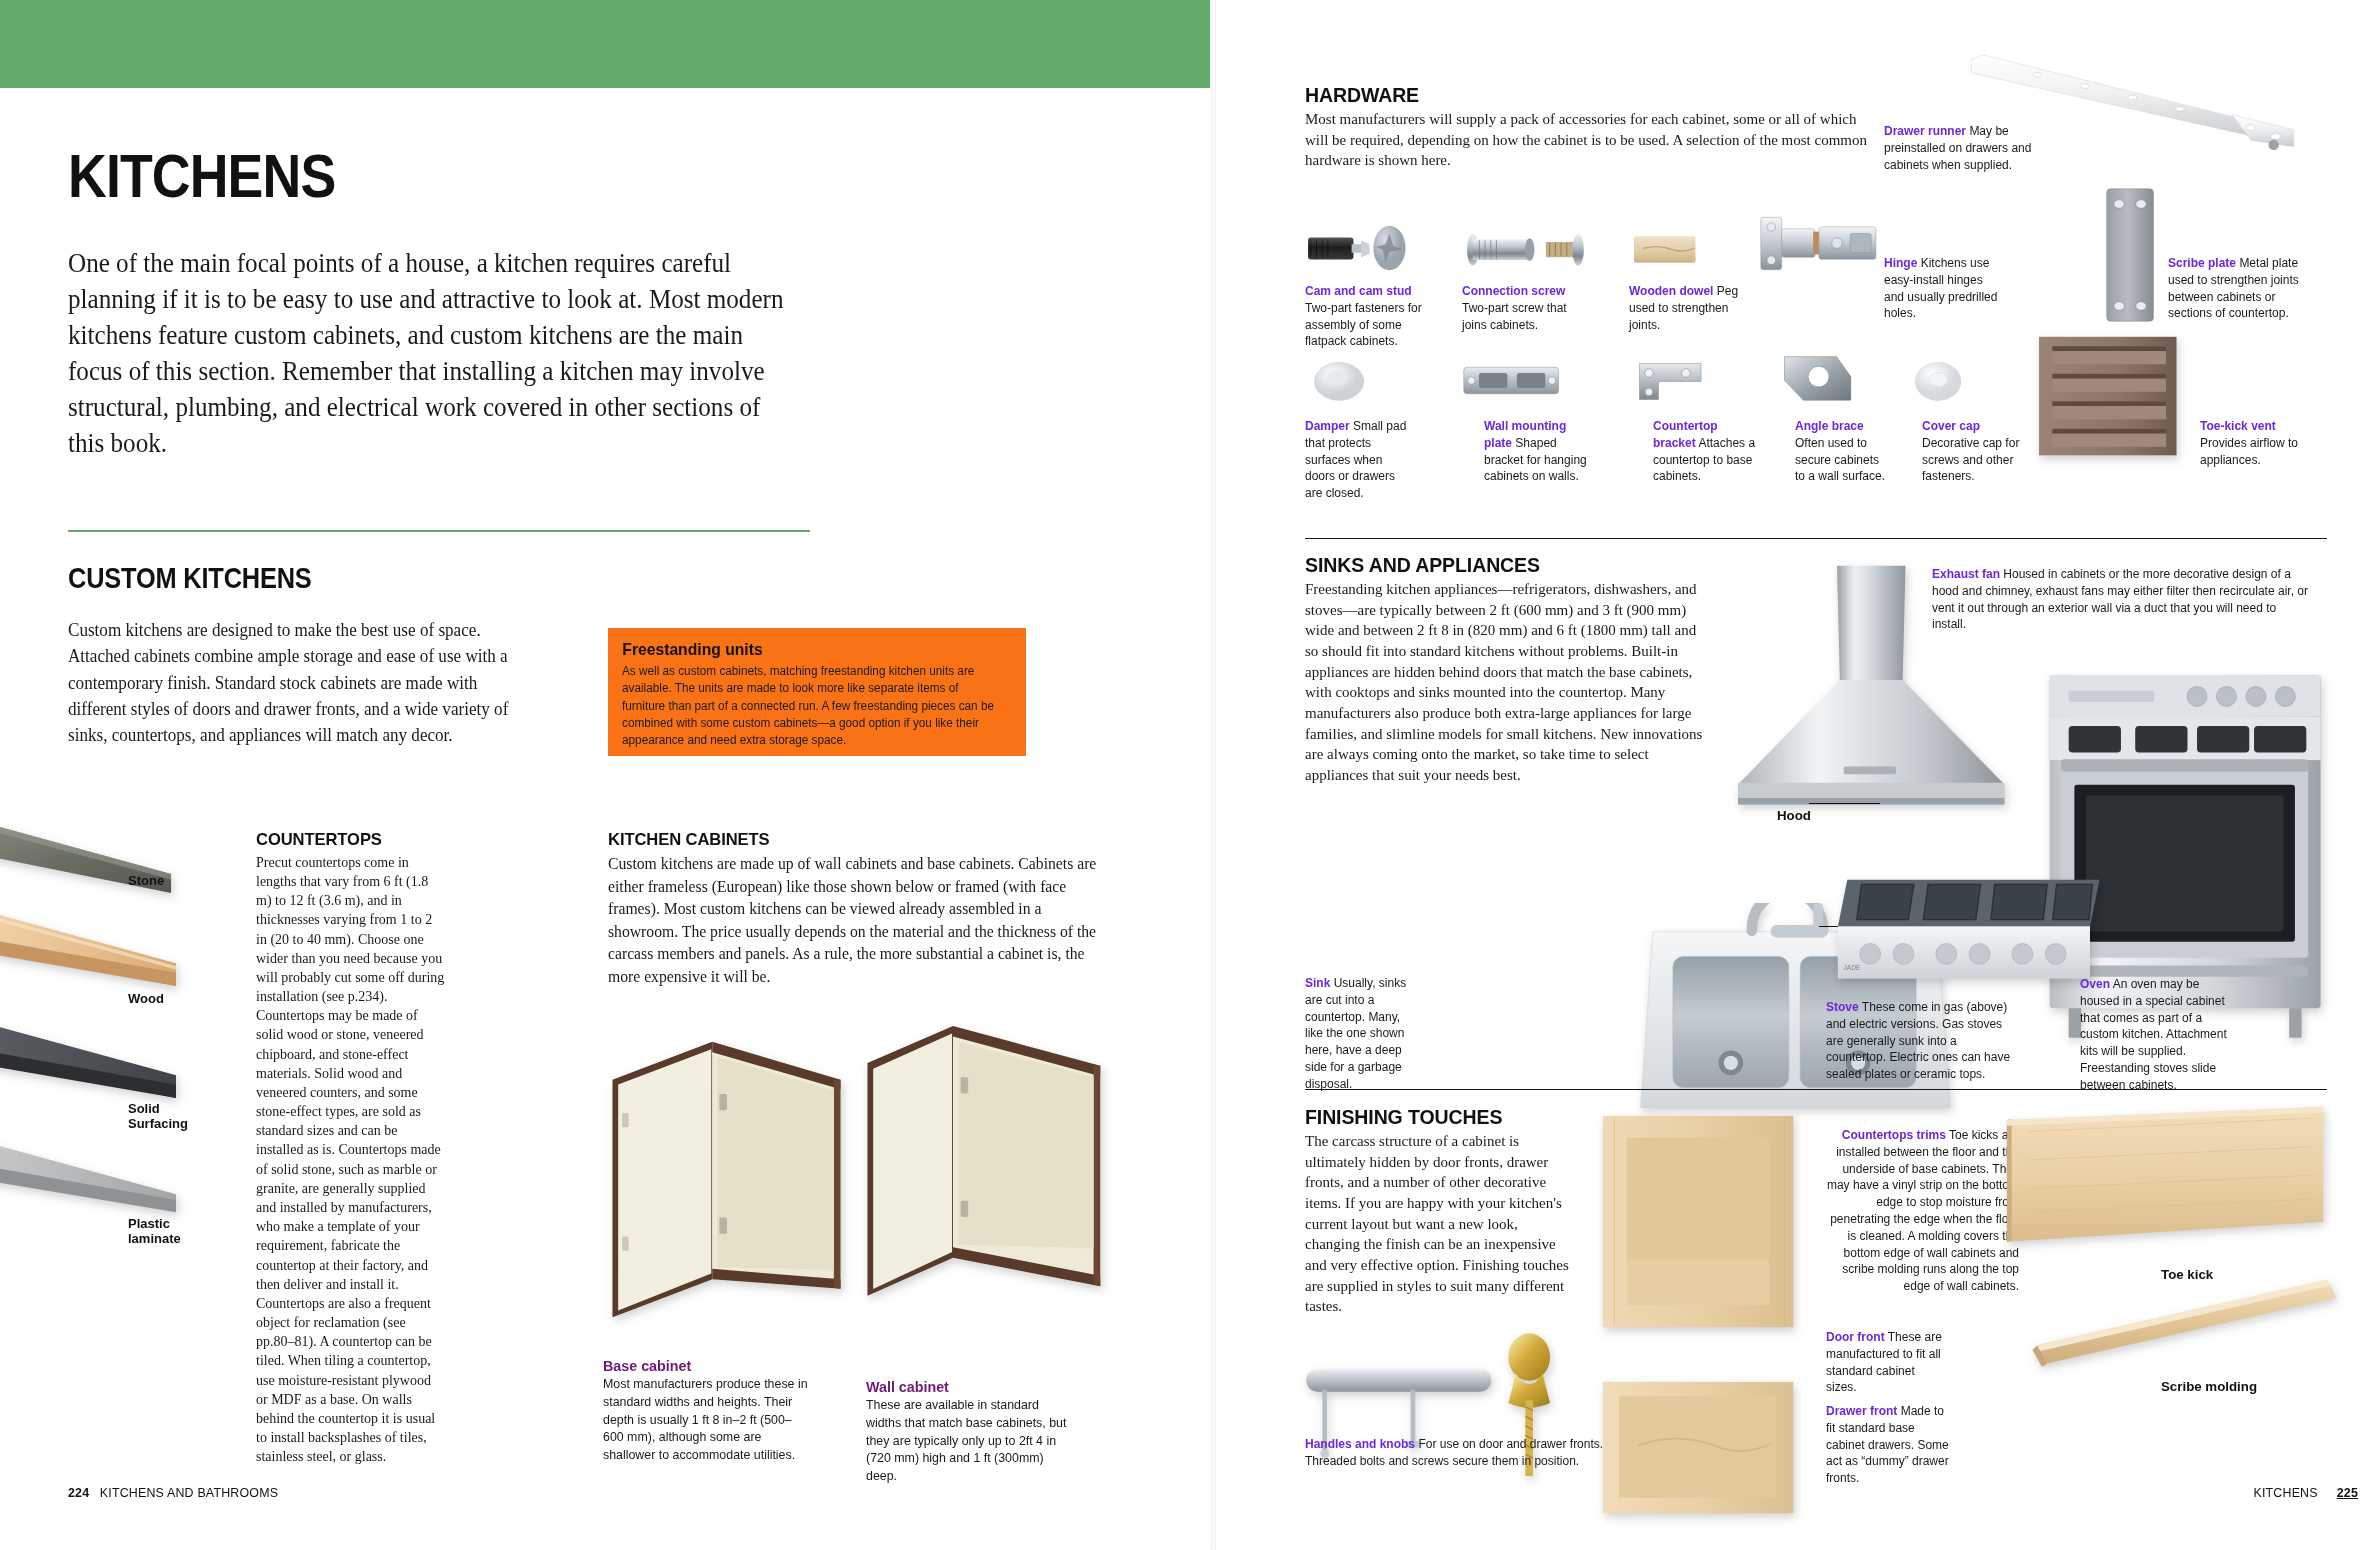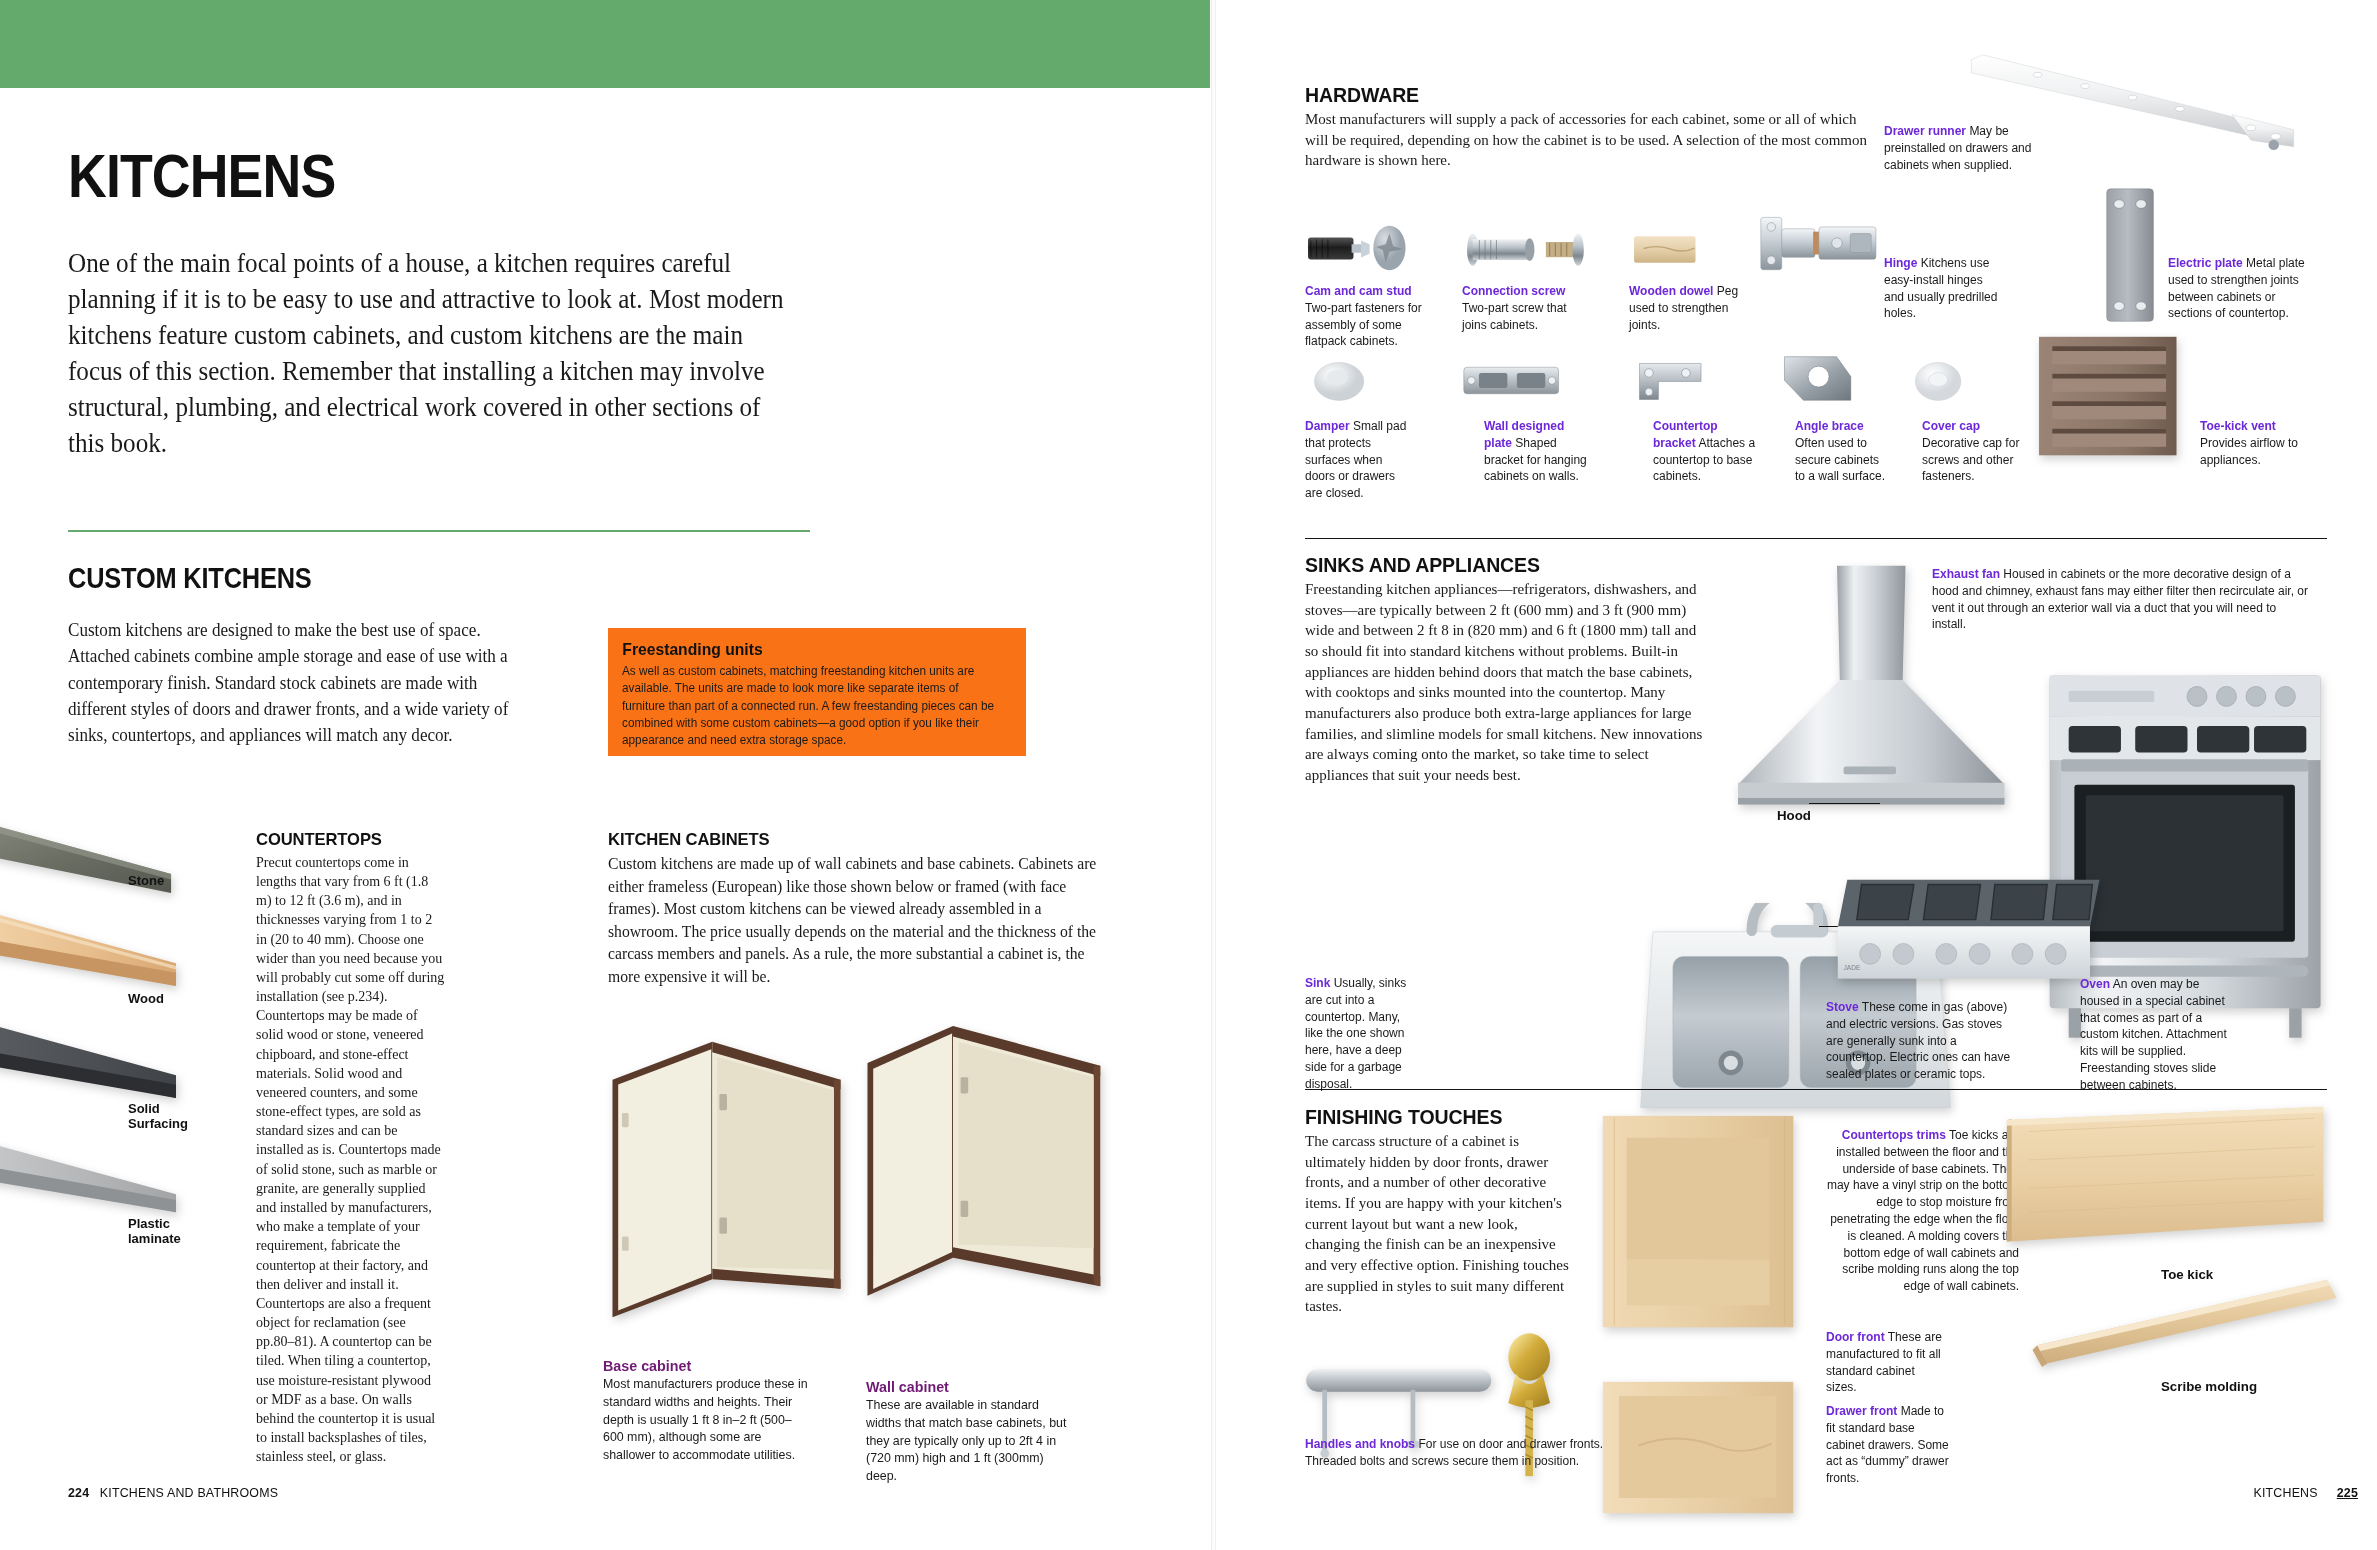--- a/index.html
+++ b/index.html
@@ -393,21 +393,21 @@
     </div>
     <div class="cap" style="left:669px;top:255px;width:119px;">
       <b>Hinge</b>
       <span>Kitchens use easy-install hinges and usually predrilled holes.</span>
     </div>
     <div class="cap" style="left:669px;top:123px;width:157px;">
       <b>Drawer runner</b>
       <span>May be preinstalled on drawers and cabinets when supplied.</span>
     </div>
     <div class="cap" style="left:953px;top:255px;width:143px;">
-      <b>Electric plate</b>
+      <b>Scribe plate</b>
       <span>Metal plate used to strengthen joints between cabinets or sections of countertop.</span>
     </div>
 
     <svg width="71" height="57" style="position:absolute;left:91px;top:352px;" viewBox="0 0 150 120">
       <defs>
           <radialGradient id="dampG" cx="38%" cy="32%">
         <stop offset="0%" stop-color="#ffffff"></stop>
             <stop offset="100%" stop-color="#cdd2d6"></stop>
           </radialGradient>
         </defs>
@@ -486,21 +486,21 @@
         <rect x="38" y="202" width="240" height="38" fill="#a0897a"></rect>
         <rect x="38" y="202" width="240" height="10" fill="#5e4a3e"></rect>
       </g>
     </svg>
 
     <div class="cap" style="left:90px;top:418px;width:109px;">
       <b>Damper</b>
       <span>Small pad that protects surfaces when doors or drawers are closed.</span>
     </div>
     <div class="cap" style="left:269px;top:418px;width:109px;">
-      <b>Wall designed plate</b>
+      <b>Wall mounting plate</b>
       <span>Shaped bracket for hanging cabinets on walls.</span>
     </div>
     <div class="cap" style="left:438px;top:418px;width:105px;">
       <b>Countertop bracket</b>
       <span>Attaches a countertop to base cabinets.</span>
     </div>
     <div class="cap" style="left:580px;top:418px;width:95px;">
       <b>Angle brace</b>
       <span>Often used to secure cabinets to a wall surface.</span>
     </div>

